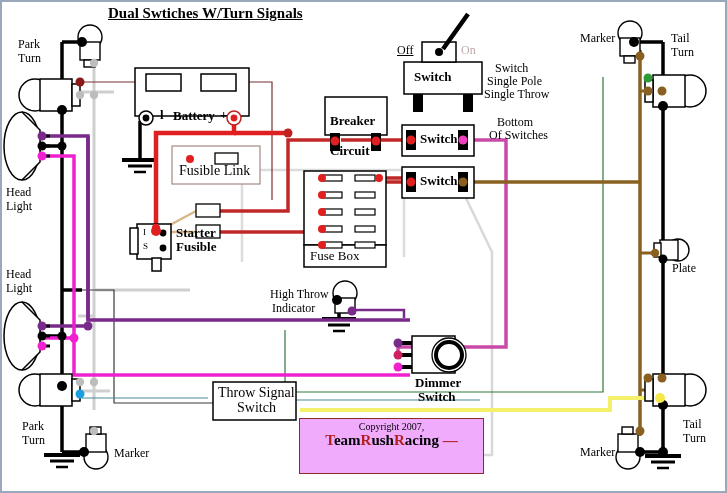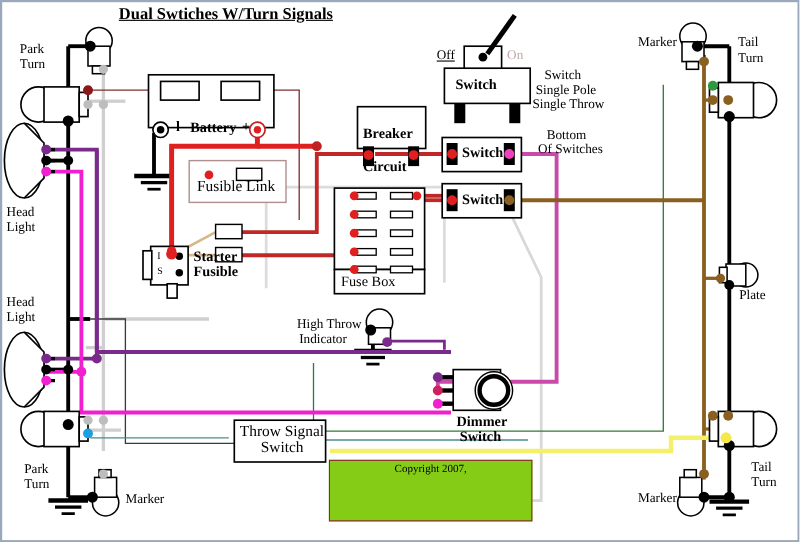--- a/index.html
+++ b/index.html
@@ -6,21 +6,21 @@
   body{width:727px;height:493px;font-family:"Liberation Serif",serif;}
   #stage{position:relative;width:727px;height:493px;overflow:hidden;background:#fff;}
   svg{position:absolute;left:0;top:0;}
   .lbl{position:absolute;font-family:"Liberation Serif",serif;color:#000;white-space:nowrap;line-height:1.05;}
   .title{font-weight:bold;font-size:15px;text-decoration:underline;letter-spacing:0px;text-align:center;}
   .t13b{font-size:13px;font-weight:bold;}
   .t12{font-size:12px;}
   .t13{font-size:13px;}
   .t14{font-size:14px;}
   .on{color:#c0a8a8;}
-  .copy{position:absolute;border:1px solid #8a2a2a;background:#84cc16;text-align:center;}
+  .copy{position:absolute;border:1px solid #8a2a2a;background:#f0abfc;text-align:center;}
   .copy .c1{font-size:10px;color:#000;}
   .copy .c2{font-size:15px;font-weight:bold;color:#000;}
   .copy .c2 .r{color:#b02020;}
 </style>
 </head>
 <body>
 
 <div id="stage">
 
 <svg width="727" height="493" viewBox="0 0 727 493">
@@ -447,15 +447,16 @@
 <div class="lbl t12" style="left:671px;top:46px;">Turn</div>
 
 <div class="lbl t12" style="left:672px;top:262px;">Plate</div>
 
 <div class="lbl t12" style="left:580px;top:446px;">Marker</div>
 <div class="lbl t12" style="left:683px;top:418px;">Tail</div>
 <div class="lbl t12" style="left:683px;top:432px;">Turn</div>
 
 <div class="copy" style="left:299px;top:418px;width:183px;height:54px;">
   <div class="c1" style="margin-top:2px;">Copyright 2007,</div>
+  <div class="c2" id="copy2"><span class="r">T</span><span>eam</span><span class="r">R</span><span>ush</span><span class="r">R</span><span>acing </span><span class="r">—</span></div>
 </div>
 
 </div>
 
 </body></html>

